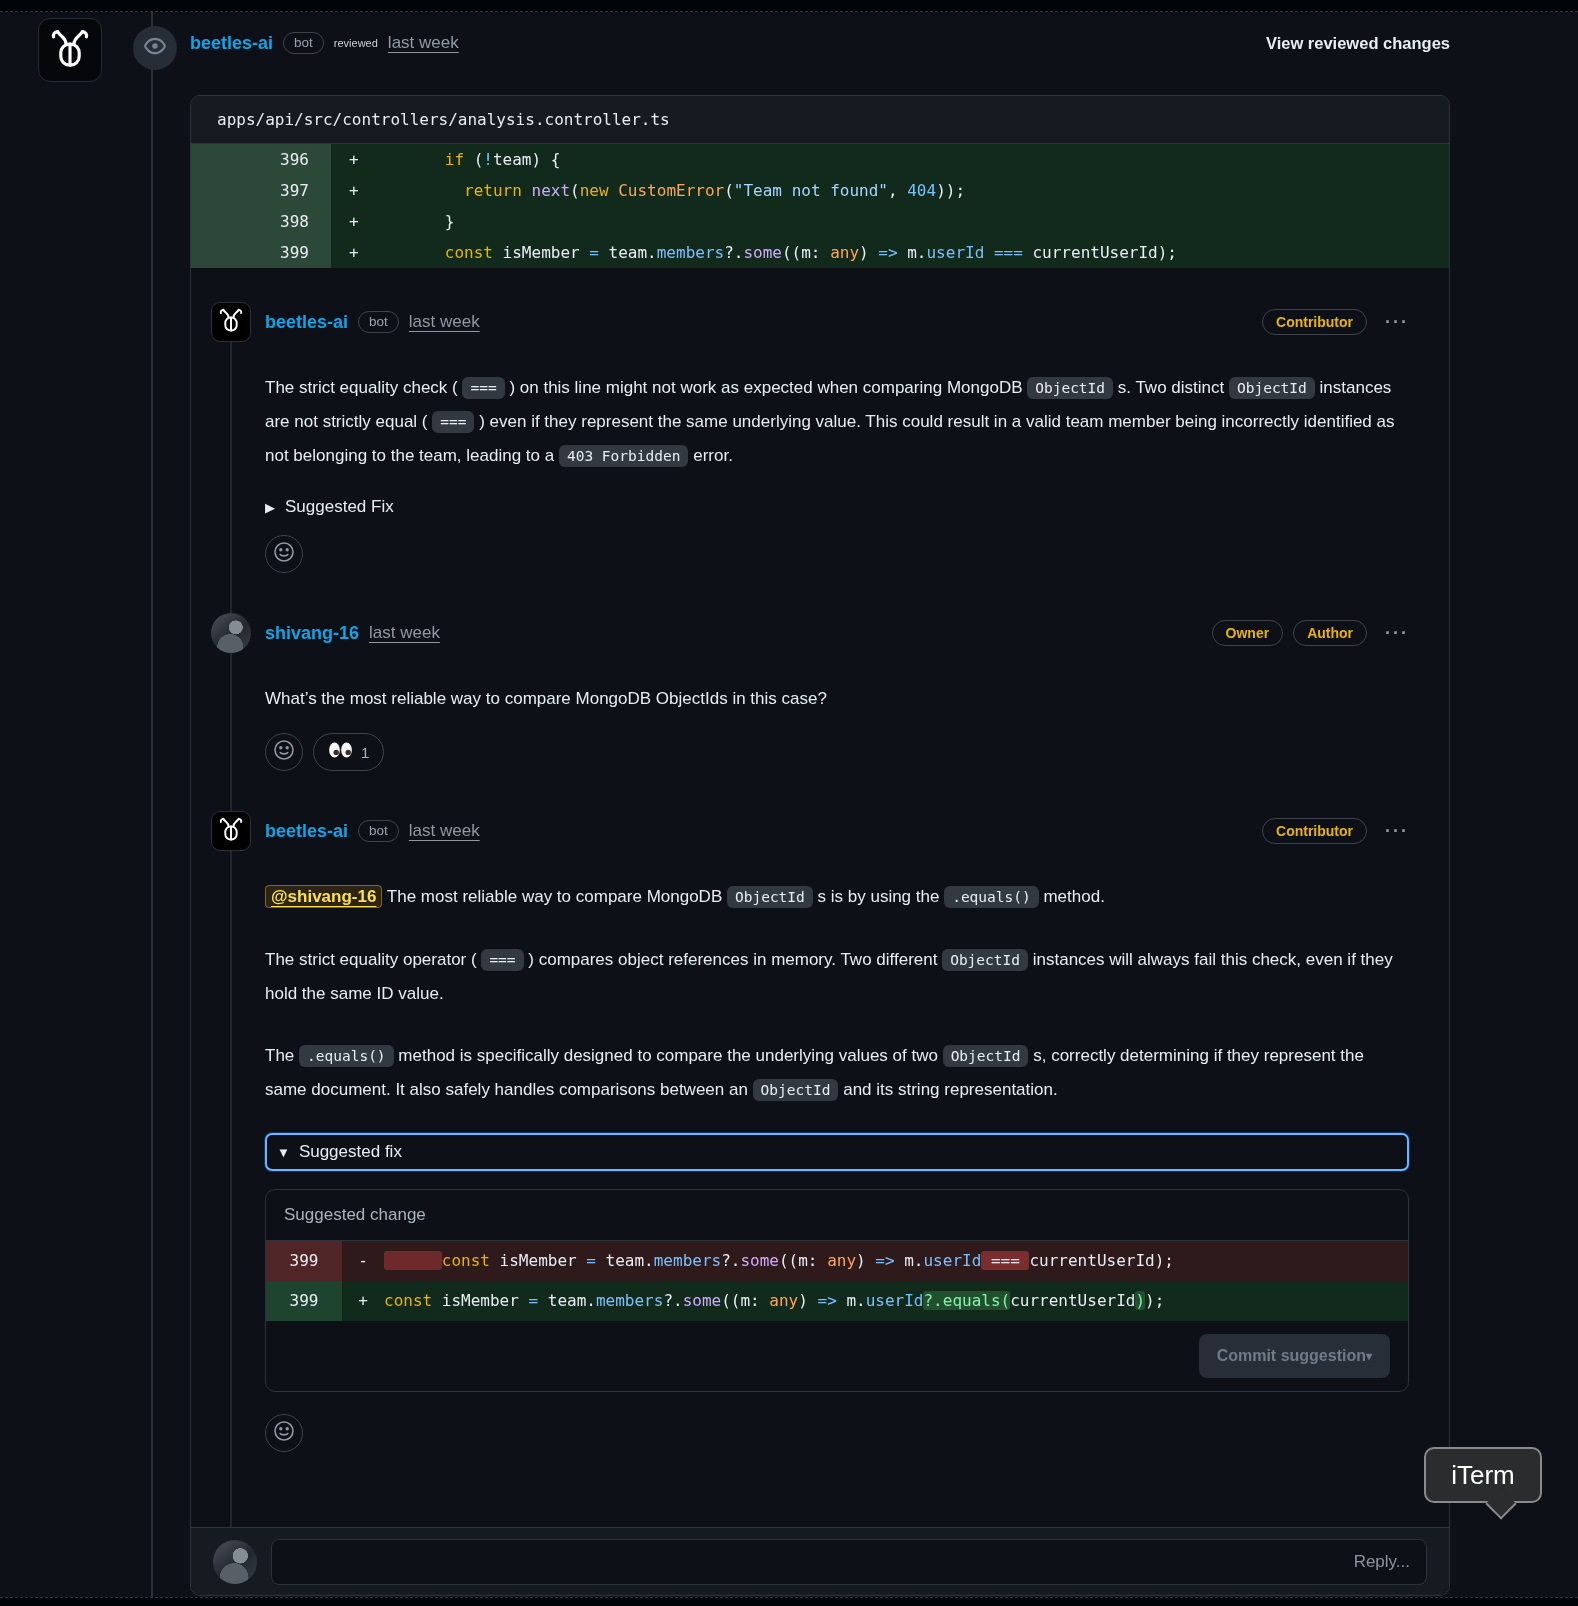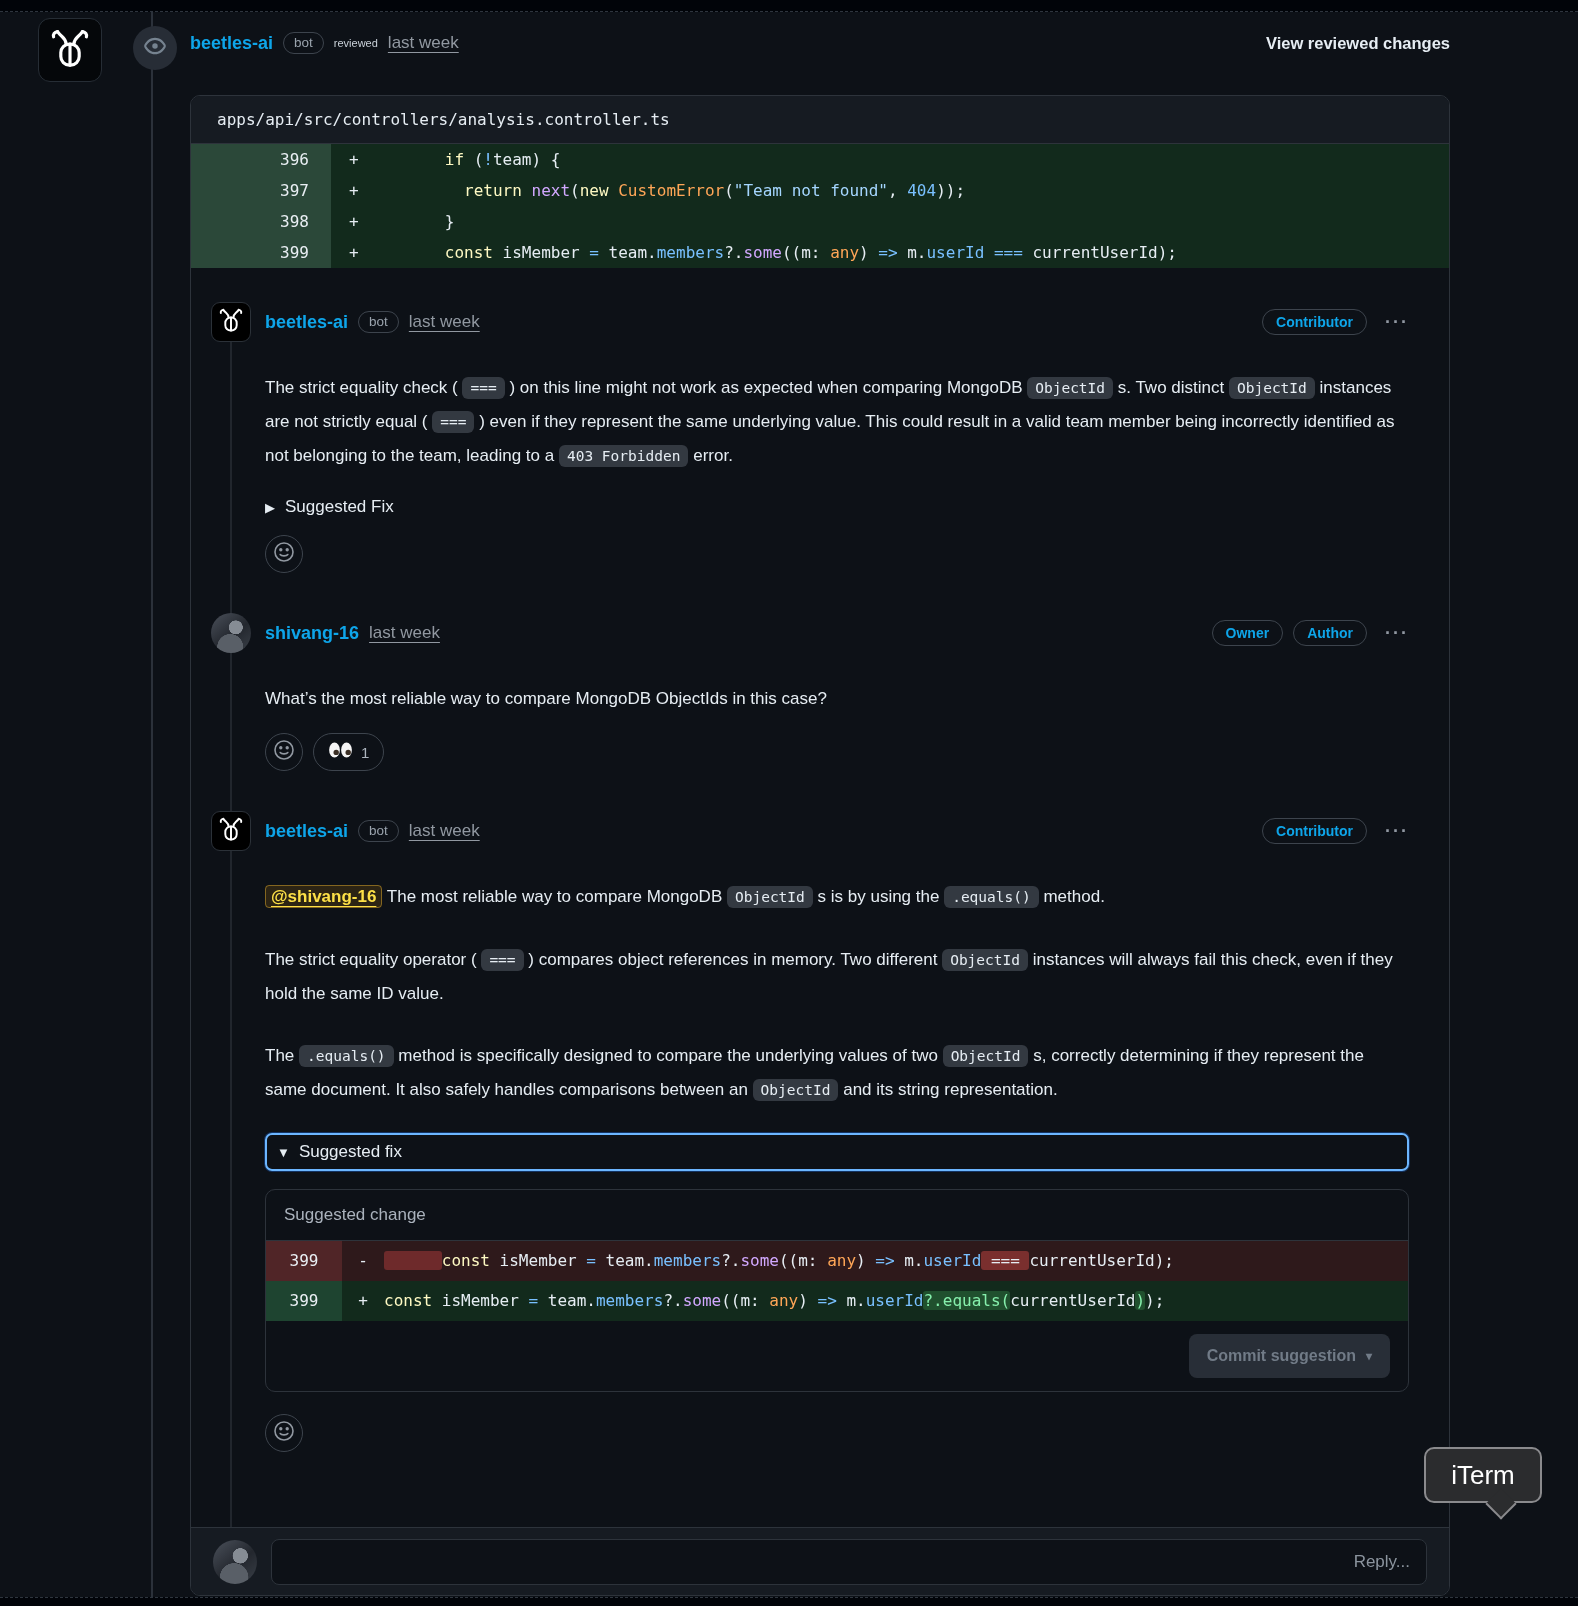--- a/index.html
+++ b/index.html
@@ -33,21 +33,21 @@
   .card { position:absolute; left:190px; top:95px; width:1260px; height:1501px; border:1px solid #2d333b; border-radius:10px; background:#0d1117; overflow:hidden; }
   .file-header { height:48px; background:#161b22; border-bottom:1px solid #2d333b; display:flex; align-items:center; padding:0 26px; font-size:16px; color:#e6edf3; }
 
   
   .diff-row { display:flex; align-items:stretch; height:31px; background:#122a1c; font-size:16px; line-height:31px; }
   .dnum { width:140px; background:#2b4839; color:#e9eef3; text-align:right; padding-right:22px; }
   .dsign { width:56px; padding-left:18px; color:#e6edf3; }
   .dcode { white-space:pre; color:#e6edf3; }
 
   .tk { white-space:pre; }
-  .tk-k { color:#fef9c3;margin-top:41px; }
+  .tk-k { color:#eab308;margin-top:41px; }
   .tk-t { color:#ffa657; }
   .tk-f { color:#d2a8ff; }
   .tk-b { color:#79c0ff; }
   .tk-s { color:#a5d6ff; }
   .tk-p { color:#e6edf3; }
   .tk-rbox { background:#6e2a2b; border-radius:3px; }
   .tk-rhl { background:#7a2f2e; border-radius:3px; color:#e6edf3; }
   .tk-ghl { background:#20502e; border-radius:3px; color:#86efac; }
 
   
@@ -57,21 +57,21 @@
   .c-avatar { width:40px; height:40px; margin-right:14px; flex:none; position:relative; z-index:1; }
   .bot-av { border-radius:9px; background:#000; border:1px solid #2b3138; display:flex; align-items:center; justify-content:center; width:40px; height:40px; }
   .ph-av { border-radius:50%; width:40px; height:40px;
     background:
       radial-gradient(circle at 62% 36%, #868c94 0 19%, transparent 20%),
       radial-gradient(circle at 48% 85%, #595f67 0 32%, transparent 33%),
       linear-gradient(140deg,#4b515b 0%, #23272e 55%, #3a4048 100%);
   }
   .c-main { flex:1; min-width:0; }
   .c-head { display:flex; align-items:center; gap:10px; height:40px; }
-  .badge { font-size:14px; font-weight:bold; color:#0ea5e9; border:1px solid #3d444d; border-radius:999px; padding:4px 13px; }
+  .badge { font-size:14px; font-weight:bold; color:#eab308; border:1px solid #3d444d; border-radius:999px; padding:4px 13px; }
   .kebab { color:#9198a1; font-size:18px; font-weight:bold; letter-spacing:2px; margin-left:8px; cursor:pointer; }
   .rich-p { font-size:17px; line-height:33px; color:#e6edf3; margin-top:29px; }
   .inline-code { font-family:"DejaVu Sans Mono","Liberation Mono",monospace; font-size:14.5px; background:rgba(110,118,129,0.4); border-radius:6px; padding:3px 8px; color:#e6edf3; }
   .mention { color:#fde047; background:rgba(187,128,9,0.18); border:1px solid rgba(240,183,47,0.45); border-radius:4px; padding:1px 5px; text-decoration:underline; text-underline-offset:4px; font-weight:bold; cursor:pointer; }
 
   .details-collapsed { margin-top:24px; display:flex; align-items:center; gap:10px; font-size:17px; color:#e6edf3; cursor:pointer; }
   .tri { font-size:13px; color:#e6edf3; }
   .reactions { margin-top:18px; display:flex; align-items:center; gap:10px; }
   .smiley-btn { width:38px; height:38px; border-radius:50%; border:1px solid #3d444d; background:transparent; display:flex; align-items:center; justify-content:center; cursor:pointer; }
   .eyes-pill { height:38px; border-radius:999px; border:1px solid #3d444d; display:flex; align-items:center; gap:8px; padding:0 14px; cursor:pointer; }
@@ -83,21 +83,21 @@
   .s-head { padding:15px 18px; font-size:17px; color:#aab2bc; border-bottom:1px solid #2d333b; }
   .s-row { display:flex; align-items:stretch; height:40px; font-size:16px; line-height:40px; }
   .s-row.del { background:#2e191b; }
   .s-row.add { background:#122a1c; }
   .s-num { width:76px; text-align:center; color:#e9eef3; }
   .del .s-num { background:#502527; }
   .add .s-num { background:#1e4430; }
   .s-sign { width:42px; text-align:center; color:#e6edf3; }
   .s-code { white-space:pre; }
   .s-foot { padding:13px 18px; display:flex; justify-content:flex-end; }
-  .commit-btn { height:44px; background:#282e37; color:#717b87; border:none; border-radius:8px; font-family:"Liberation Sans",sans-serif; font-size:16px; font-weight:bold; padding:0 18px; display:flex; align-items:center; gap:10px; cursor:pointer; }
+  .commit-btn { height:44px; background:#282e37; color:#717b87; border:none; border-radius:8px; font-family:"Liberation Sans",sans-serif; font-size:16px; font-weight:bold; padding:0 18px; display:flex; align-items:center; gap:0; cursor:pointer; }
   .caret { font-size:12px; color:#717b87; }
 
   
   .reply-bar { position:absolute; left:0; right:0; bottom:0; height:68px; background:#161b22; border-top:1px solid #2d333b; display:flex; align-items:center; gap:14px; padding:0 22px; }
   .reply-input { flex:1; height:46px; background:#0d1117; border:1px solid #2d333b; border-radius:8px; padding:0 16px; font-family:"Liberation Sans",sans-serif; font-size:17px; color:#e6edf3;text-align:right; }
   .reply-input::placeholder { color:#8b949e; }
   .r-avatar { width:44px; height:44px; flex:none; }
 
   
   .iterm-tip { position:absolute; left:1424px; top:1447px; width:118px; height:56px; background:#2b2c2e; border:2px solid #8a8a8d; border-radius:10px; z-index:50; display:flex; align-items:center; justify-content:center; }

